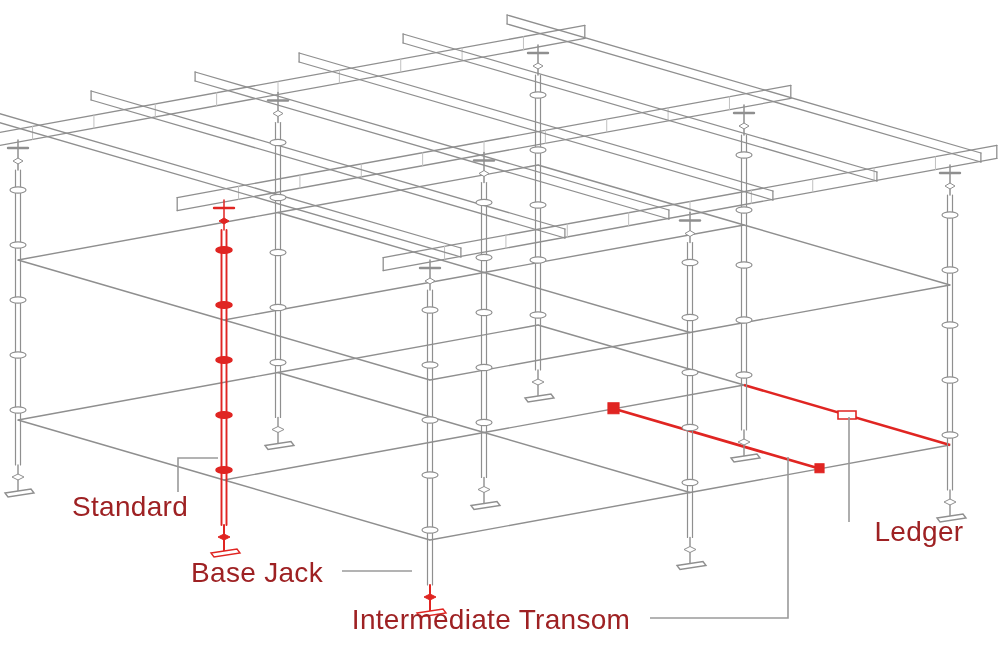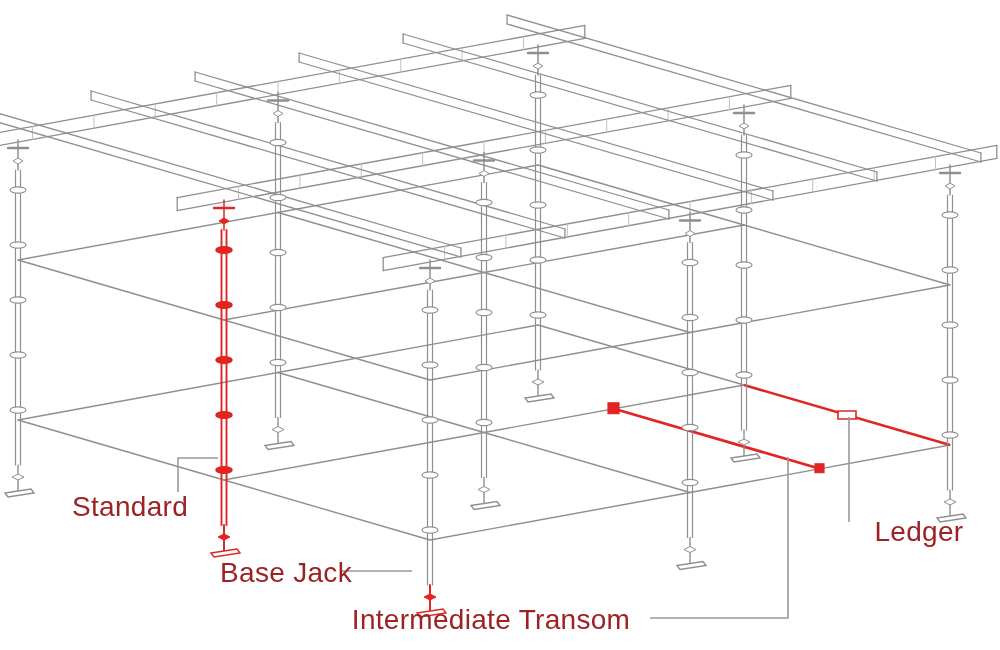--- a/index.html
+++ b/index.html
@@ -264,16 +264,16 @@
         </g>
       </g>
       <g>
         <polyline points="178,492 178,458 218,458" fill="none" stroke="#9a9a9a" stroke-width="1.6"></polyline>
         <polyline points="342,571 412,571" fill="none" stroke="#9a9a9a" stroke-width="1.6"></polyline>
         <polyline points="650,618 788,618 788,457" fill="none" stroke="#9a9a9a" stroke-width="1.6"></polyline>
         <polyline points="849,522 849,417" fill="none" stroke="#9a9a9a" stroke-width="1.6"></polyline>
       </g>
     </svg>
   <span class="diagram-label" style="left: 130px; top: 507px; color: rgb(158, 33, 35);">Standard</span>
-  <span class="diagram-label" style="left: 257px; top: 573px; color: rgb(158, 33, 35); margin-left: 29px;">Base Jack</span>
+  <span class="diagram-label" style="left: 257px; top: 573px; color: rgb(158, 33, 35);">Base Jack</span>
   <span class="diagram-label" style="left: 491px; top: 620px; color: rgb(158, 33, 35); text-align: center;">Intermediate Transom</span>
   <span class="diagram-label" style="left: 919px; top: 532px; color: rgb(158, 33, 35);">Ledger</span>
 </div>
 
 </body></html>

